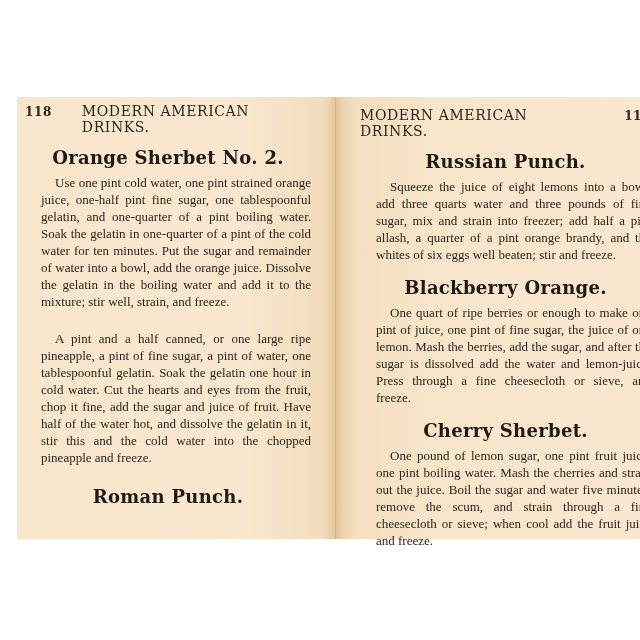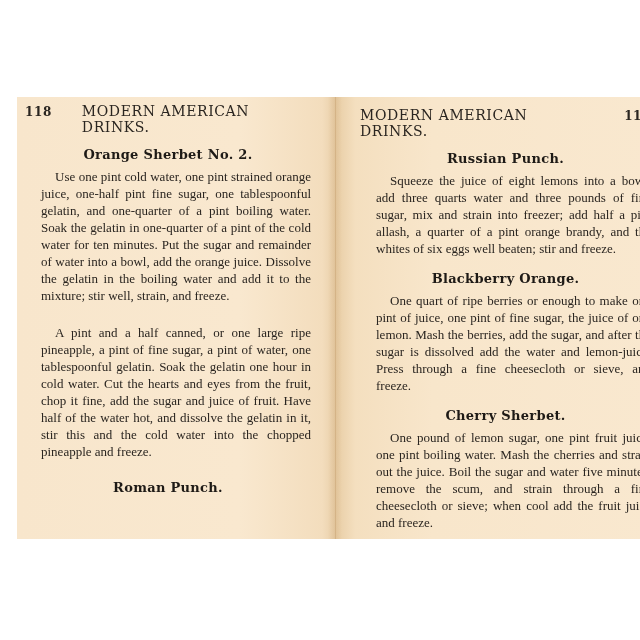--- a/index.html
+++ b/index.html
@@ -61,21 +61,21 @@
     .page-right .running-head .folio { font-size: 12px; font-weight: bold; }
     .running-head .title {
       font-variant: small-caps;
       font-size: 14px;
       text-transform: uppercase;
     }
     .recipe-title {
       text-align: center;
       font-family: "DejaVu Serif", serif;
       font-weight: bold;
-      font-size: 13px;
+      font-size: 18px;
       letter-spacing: 0.3px;
       margin: 0 0 6px 0;
       color: #1e1a16;
     }
     .recipe-body {
       font-family: "Liberation Serif", "DejaVu Serif", serif;
       font-size: 13px;
       line-height: 17px;
       text-align: justify;
       text-indent: 14px;

